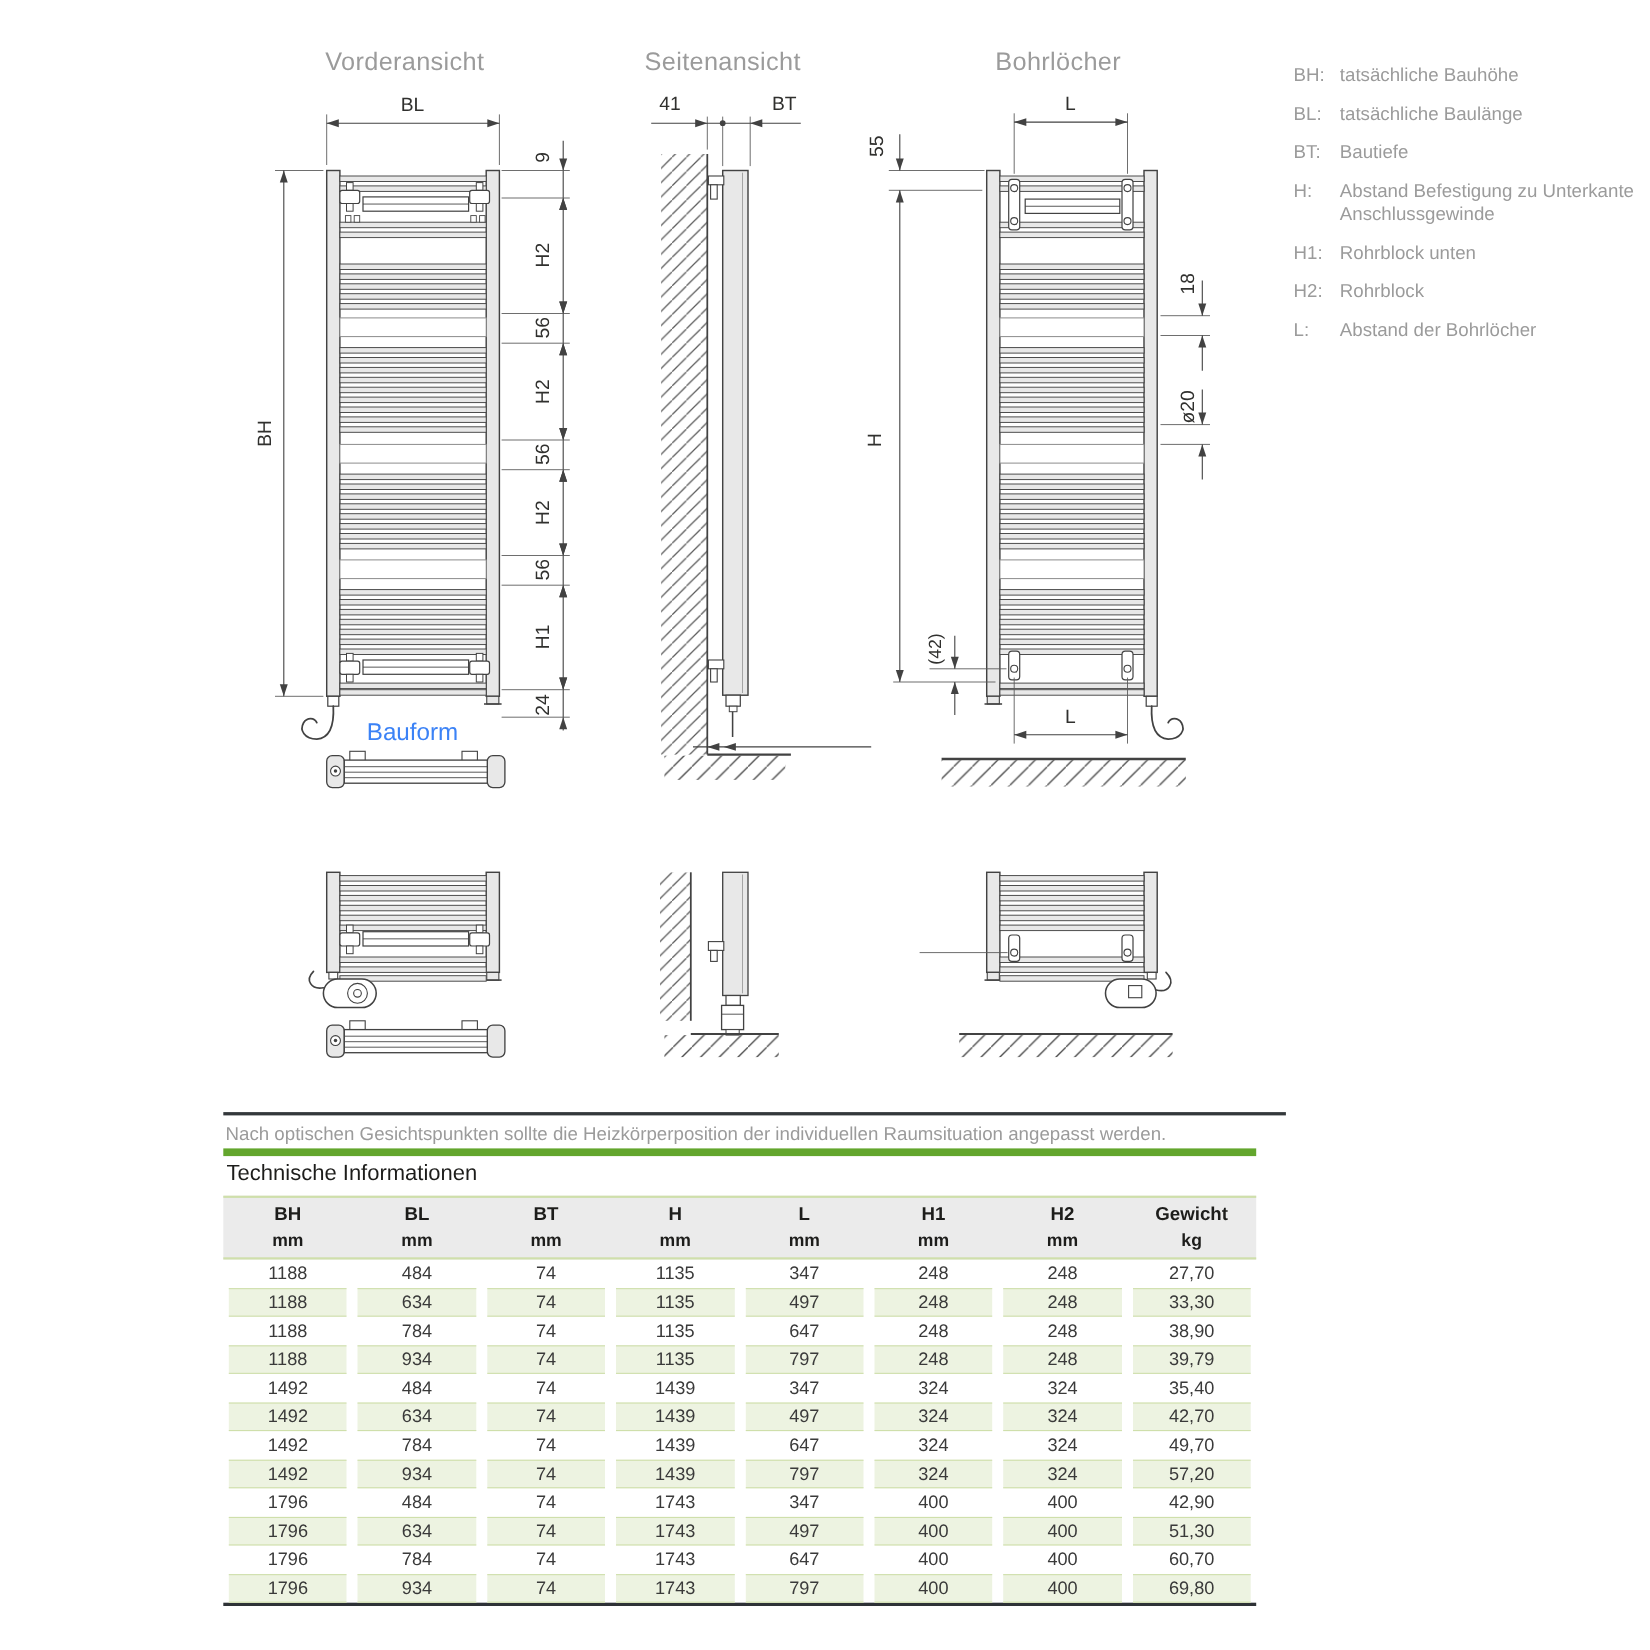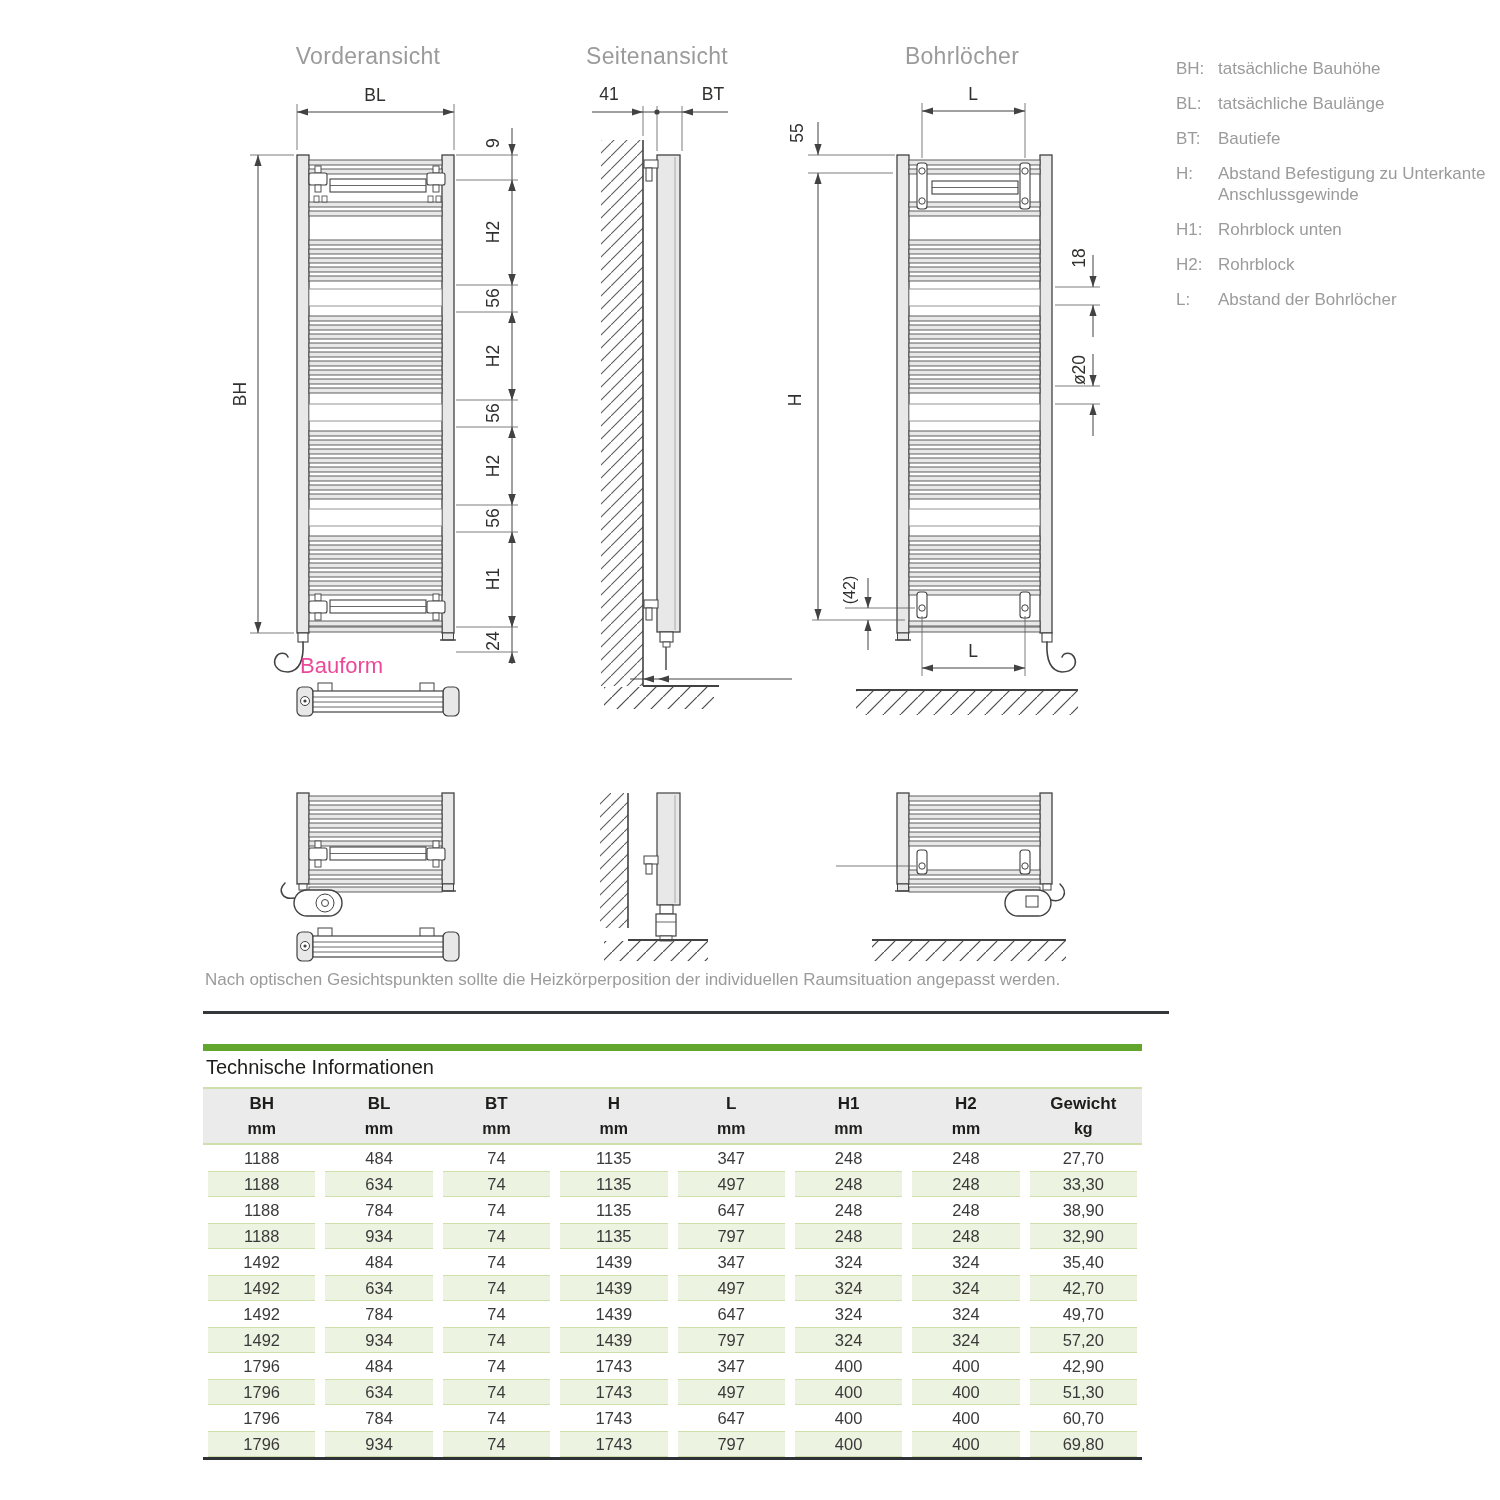--- a/index.html
+++ b/index.html
@@ -5,21 +5,21 @@
   *{margin:0;padding:0;box-sizing:border-box}
   html,body{background:#fff}
   body{font-family:"Liberation Sans","DejaVu Sans",sans-serif;-webkit-font-smoothing:antialiased}
   .canvas{position:relative;width:1500px;height:1500px;background:#fff;overflow:hidden}
   .abs{position:absolute}
   .view-title{font-size:23px;color:#9b9b9b;text-align:center;width:220px;letter-spacing:.3px}
   .legend{width:320px;font-size:17px;color:#9b9b9b;line-height:21px}
   .legend-item{display:flex;margin-bottom:14px}
   .legend-term{width:42px;flex:none}
   .legend-desc{max-width:268px}
-  .bauform-label{font-size:22px;color:#ec4899;width:150px;text-align:left}
+  .bauform-label{font-size:22px;color:#3b82f6;width:150px;text-align:center}
   .band{background:#f1f2ea;border-top:2px solid #ccdca9;border-bottom:2px solid #ccdca9;width:966px;height:38px;display:flex;align-items:center;padding-left:15px}
   .band span{font-size:19px;font-weight:bold;color:#1d1d1b}
   .note{font-size:17px;color:#9b9b9b}
   .rule{width:966px;height:3px;background:#34383b}
   .greenbar{width:939px;height:7px;background:#63a62d}
   .table-title{font-size:20px;font-weight:normal;color:#1d1d1b}
   .dtable{width:939px}
   .thead{display:grid;grid-template-columns:repeat(8,1fr);background:#ebebeb;border-top:2px solid #cfdfab;border-bottom:2px solid #cfdfab;height:58px;align-items:center}
   .th{text-align:center;font-weight:bold;color:#1d1d1b}
   .th .lab{font-size:17px;margin-bottom:6px}
@@ -420,21 +420,21 @@
       </div>
       <div class="legend-item">
         <div class="legend-term">L:</div>
         <div class="legend-desc">Abstand der Bohrlöcher</div>
       </div>
     </div>
 
   <div class="abs bauform-label" style="left:300px;top:653px">Bauform</div>
 
 
-  <div class="abs note" style="left:205px;top:970px">Nach optischen Gesichtspunkten sollte die Heizkörperposition der individuellen Raumsituation angepasst werden.</div>
+  <div class="abs note" style="left:205px;top:1021px">Nach optischen Gesichtspunkten sollte die Heizkörperposition der individuellen Raumsituation angepasst werden.</div>
 
   <div class="abs rule" style="left:203px;top:1011px"></div>
 
   <div class="abs greenbar" style="left:203px;top:1044px"></div>
 
   <div class="abs table-title" style="left:206px;top:1056px">Technische Informationen</div>
 
   <div class="abs dtable" style="left:203px;top:1087px">
     <div class="thead" id="thead">
         <div class="th">
@@ -502,21 +502,21 @@
           <div class="td">38,90</div>
         </div>
         <div class="trow alt">
           <div class="td">1188</div>
           <div class="td">934</div>
           <div class="td">74</div>
           <div class="td">1135</div>
           <div class="td">797</div>
           <div class="td">248</div>
           <div class="td">248</div>
-          <div class="td">32,90</div>
+          <div class="td">39,79</div>
         </div>
         <div class="trow">
           <div class="td">1492</div>
           <div class="td">484</div>
           <div class="td">74</div>
           <div class="td">1439</div>
           <div class="td">347</div>
           <div class="td">324</div>
           <div class="td">324</div>
           <div class="td">35,40</div>

